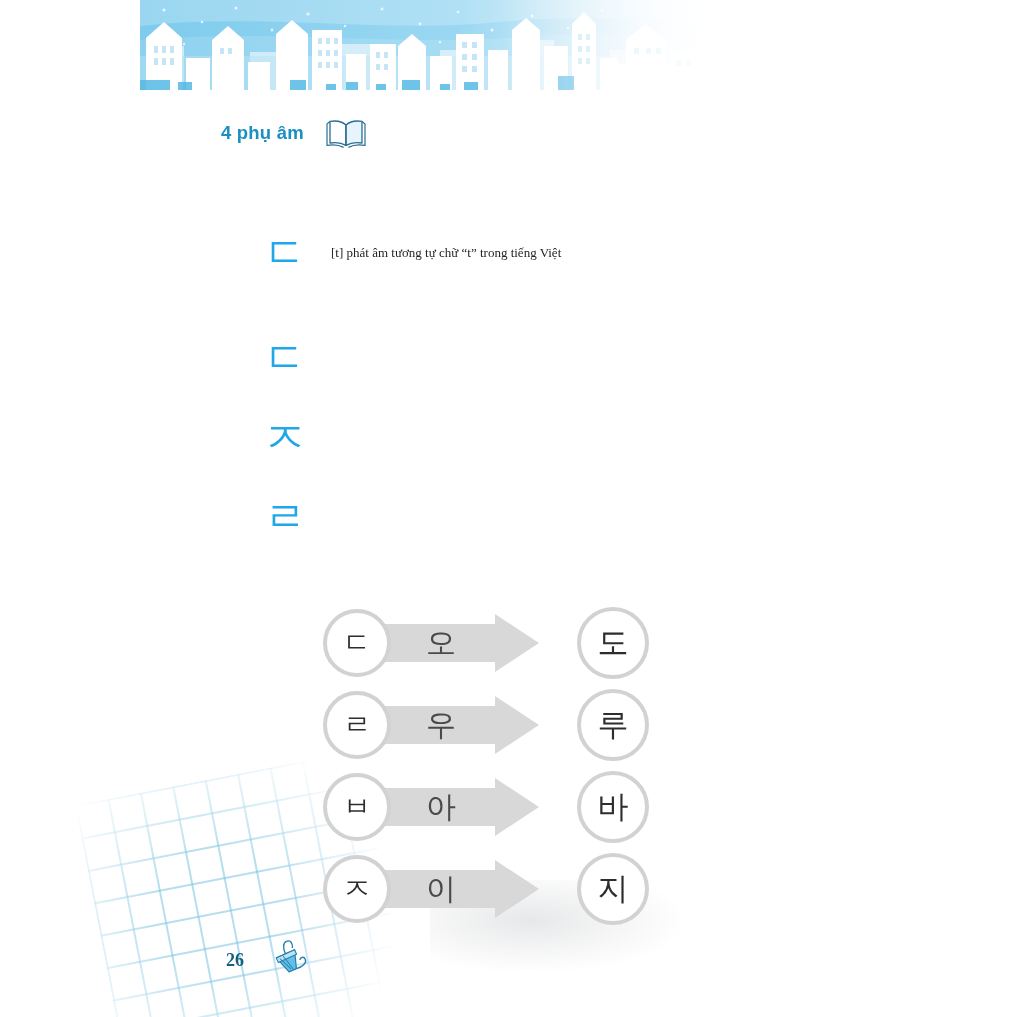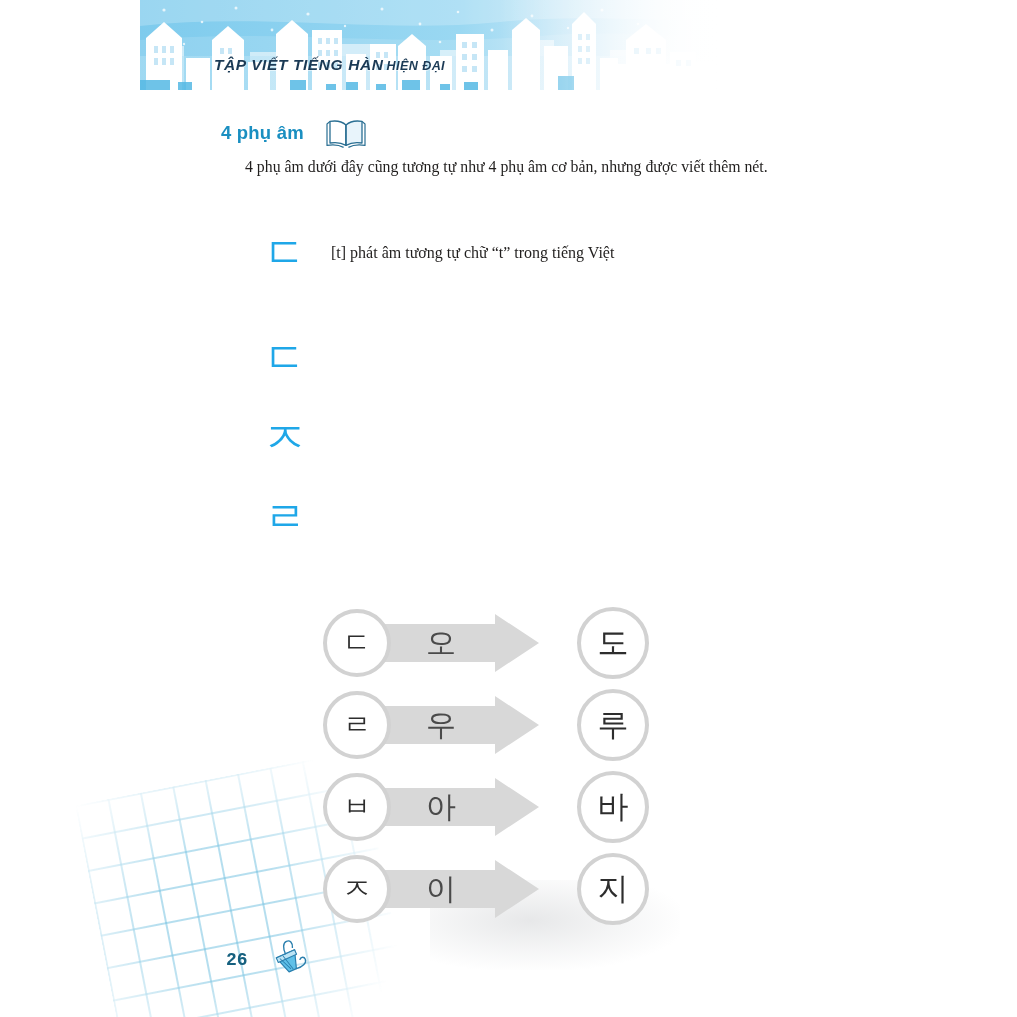--- a/index.html
+++ b/index.html
@@ -129,21 +129,21 @@
   }
   .consonant-glyph {
     width: 84px;
     text-align: center;
     font-family: "DejaVu Sans", sans-serif;
     font-size: 42px;
     line-height: 1;
     color: #1fa7e8;
   }
   .consonant-desc {
-    font-size: 16px;
+    font-size: 13px;
     color: #211f1e;
     white-space: nowrap;
     padding-left: 4px;
     text-align: center;
   }
 
   #consonant-row-0 { left: 243px; top: 232px; }
   #consonant-row-1 { left: 243px; top: 337px; }
   #consonant-row-2 { left: 243px; top: 417px; }
   #consonant-row-3 { left: 243px; top: 496px; }
@@ -216,21 +216,21 @@
     height: 72px;
     font-size: 31px;
     z-index: 3;
   }
 
   
   #page-number {
     position: absolute;
     left: 226px;
     top: 950px;
-    font-family: Liberation Mono, monospace;
+    font-family: Liberation Serif, serif;
     font-weight: bold;
     font-size: 18px;
     color: #16607f;
   }
   #clip-icon {
     position: absolute;
     left: 268px;
     top: 938px;
   }
 </style>
@@ -384,38 +384,34 @@
         <rect x="300" y="84" width="10" height="6"></rect>
         <rect x="324" y="82" width="14" height="8"></rect>
         <rect x="418" y="76" width="16" height="14"></rect>
       </g>
 
       <rect x="0" y="90" width="580" height="6" fill="#ffffff"></rect>
 
       <rect x="0" y="0" width="580" height="96" fill="url(#fadeRight)"></rect>
     </svg>
 
-    <div id="banner-title">
-      <span>TẬP VIẾT TIẾNG HÀN</span><span class="sub">HIỆN ĐẠI</span>
-    </div>
   </div>
 
   <div id="section-heading">
     <div id="heading-text">4 phụ âm</div>
     <svg id="book-icon" width="42" height="30" viewBox="0 0 42 30">
       <path d="M21,7 C17,3.4 11,2.4 5,3.4 L5,25 C11,24 17,25 21,27.4 Z" fill="#ffffff" stroke="#2a6f93" stroke-width="1.3" stroke-linejoin="round"></path>
       <path d="M21,7 C25,3.4 31,2.4 37,3.4 L37,25 C31,24 25,25 21,27.4 Z" fill="#e8f4fb" stroke="#2a6f93" stroke-width="1.3" stroke-linejoin="round"></path>
       <path d="M5,3.4 L2,6 L2,27.4 C8,26.4 14.6,27.2 18.6,29.4" fill="none" stroke="#2a6f93" stroke-width="1.2" stroke-linejoin="round"></path>
       <path d="M37,3.4 L40,6 L40,27.4 C34,26.4 27.4,27.2 23.4,29.4" fill="none" stroke="#2a6f93" stroke-width="1.2" stroke-linejoin="round"></path>
       <line x1="21" y1="7" x2="21" y2="27.4" stroke="#2a6f93" stroke-width="1.1"></line>
     </svg>
   </div>
 
   <div id="intro">
-    <div class="line1">4 phụ âm dưới đây cũng tương tự như 4 phụ âm cơ bản, nhưng được viết thêm nét.</div>
   </div>
 
   <div class="consonant-row" id="consonant-row-0">
     <div class="consonant-glyph">ㄷ</div>
     <div class="consonant-desc">[t] phát âm tương tự chữ “t” trong tiếng Việt</div>
   </div>
   <div class="consonant-row" id="consonant-row-1">
     <div class="consonant-glyph">ㄷ</div>
   </div>
   <div class="consonant-row" id="consonant-row-2">

